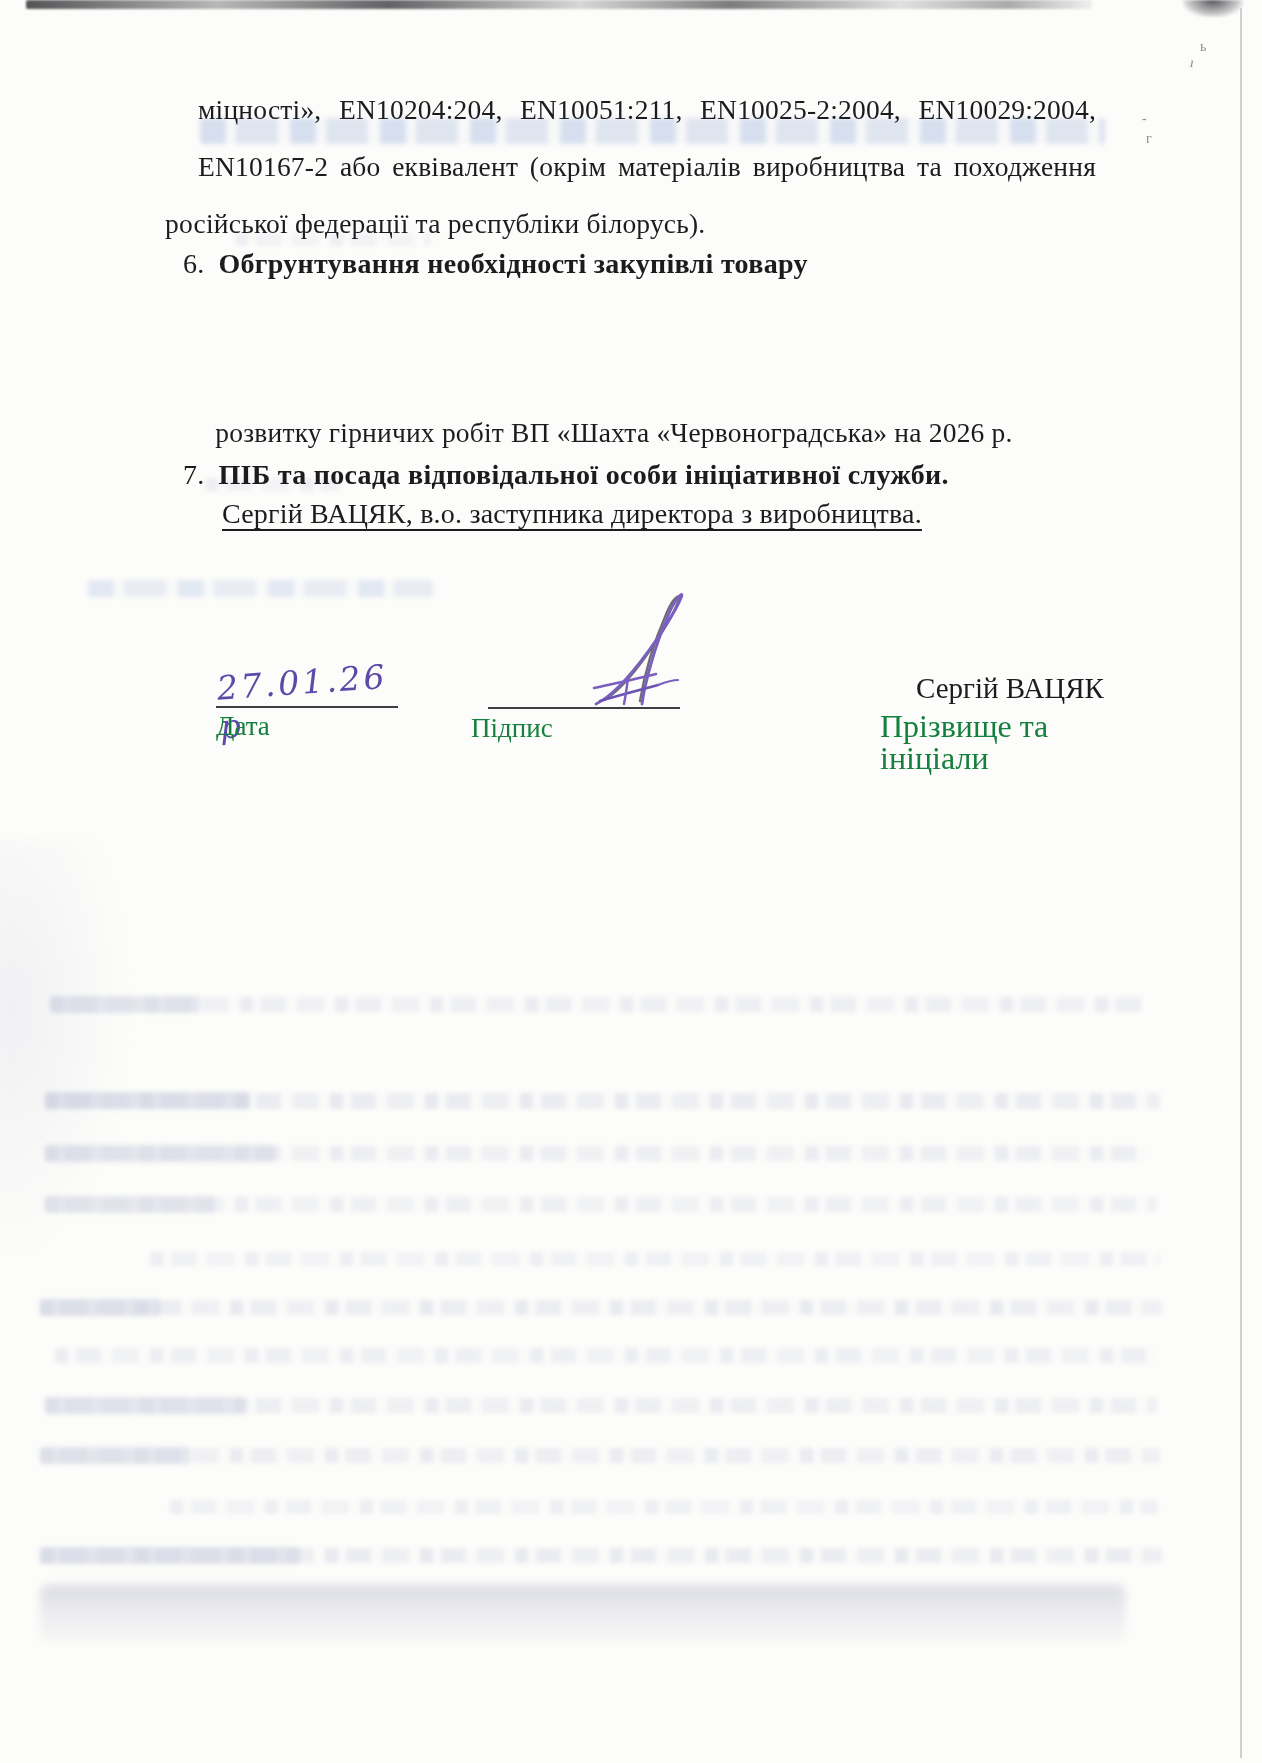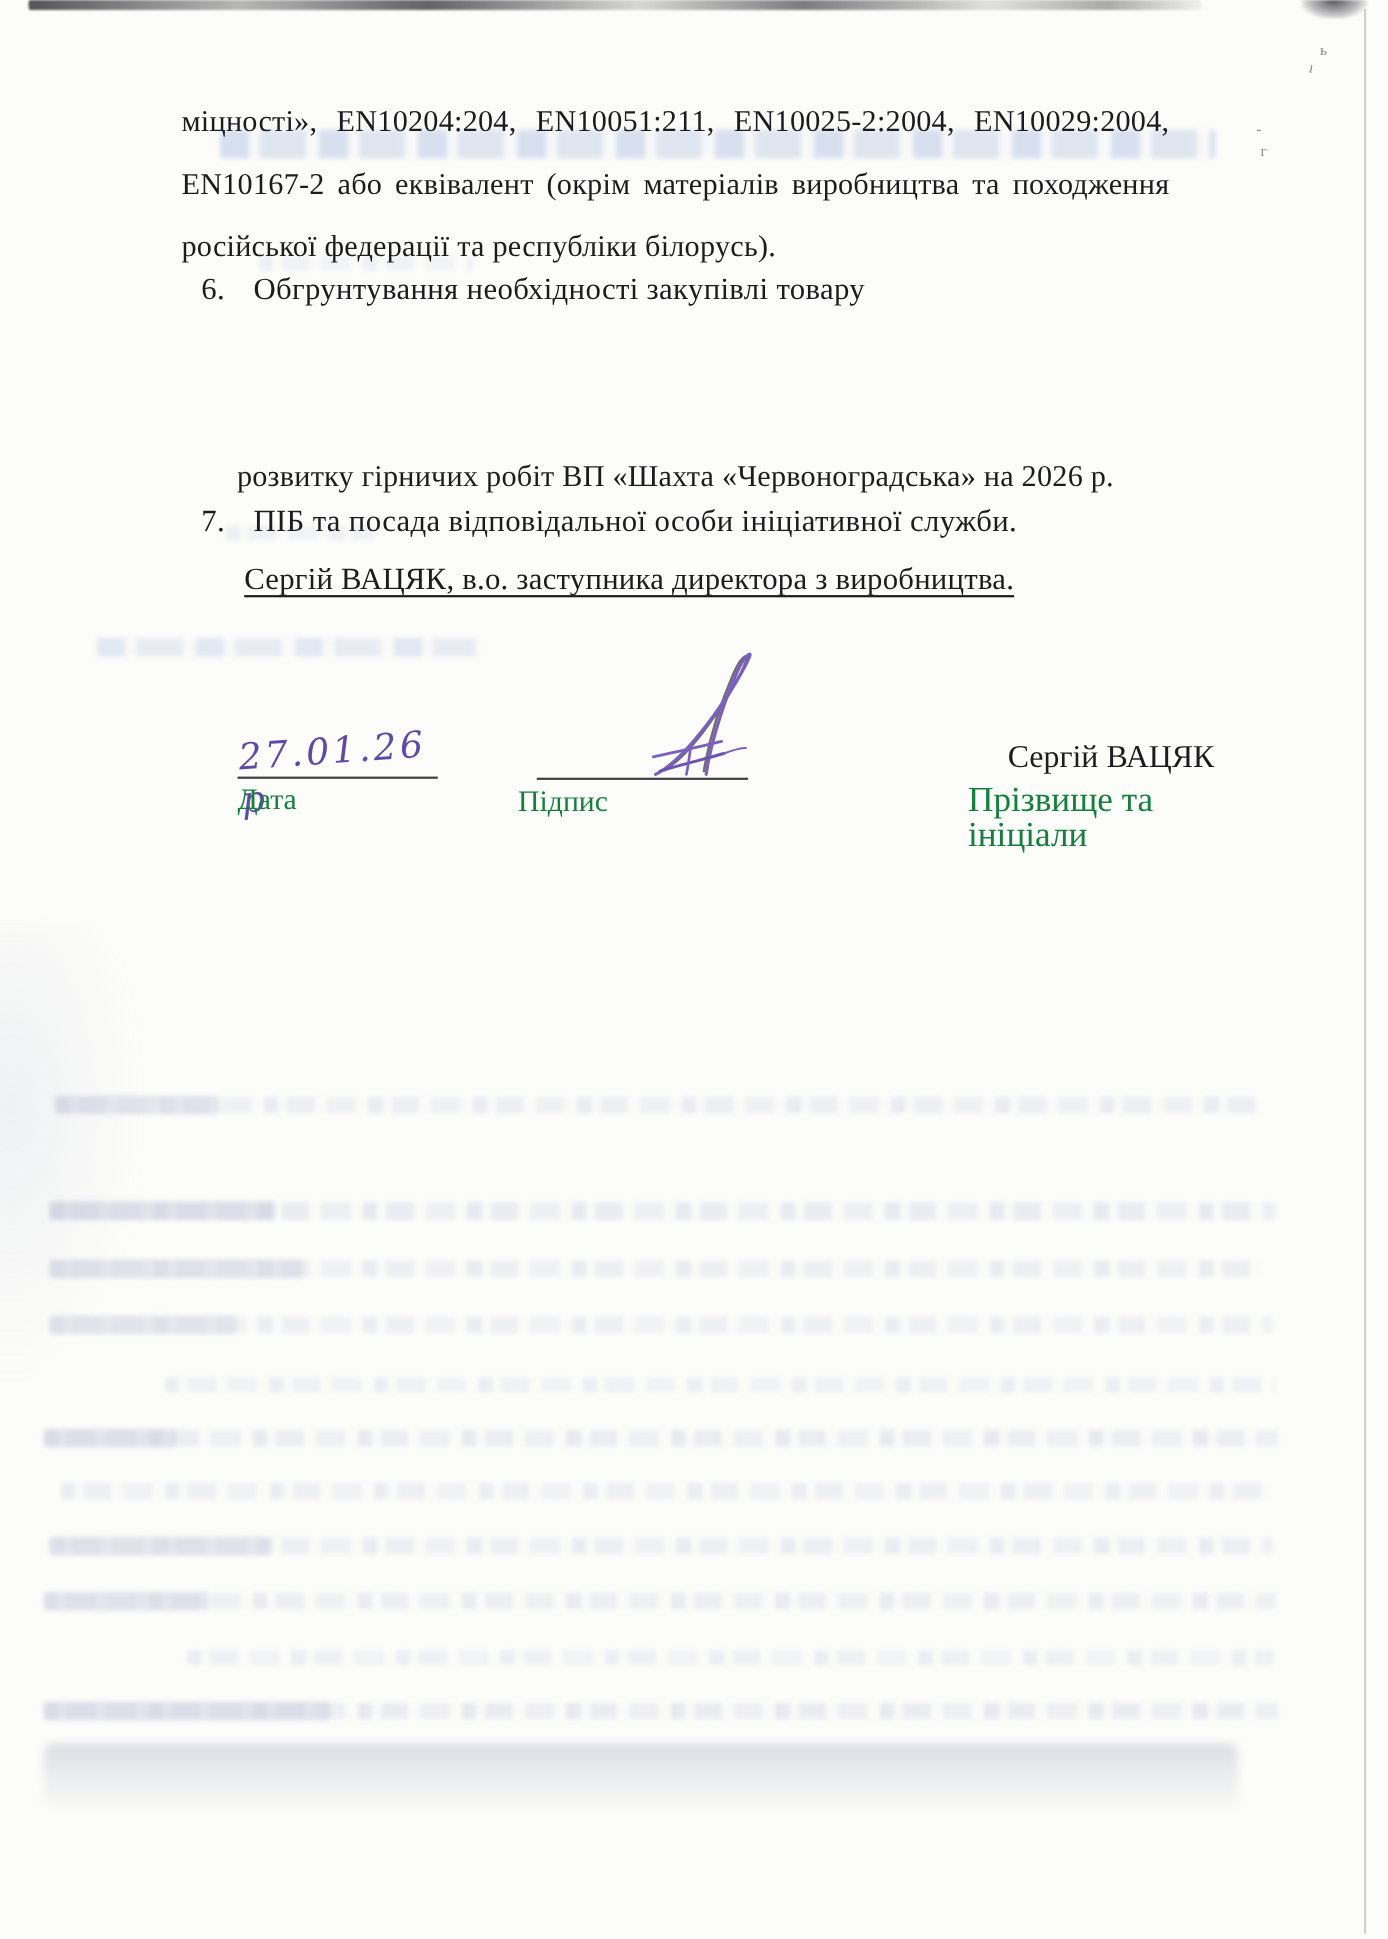--- a/index.html
+++ b/index.html
@@ -14,31 +14,30 @@
     box-shadow:0 0 6px rgba(0,0,0,.25);
   }
   
   .line{
     position:absolute;
     left:165px;width:898px;
     font-size:27.5px;line-height:40px;
     letter-spacing:.2px;
     white-space:normal;
   }
-  .jline{text-align:justify;}
+  .jline{text-align:justify;margin-left:33px;}
   .jline::after{content:"";display:inline-block;width:100%;height:0;}
   .indent{text-indent:34px;}
   .heading{display:flex;gap:14px;align-items:baseline;font-size:28px;}
   .heading .num{font-weight:normal;}
-  .heading .ttl{font-weight:normal;letter-spacing:.3px;margin-left:12px;}
+  .heading .ttl{font-weight:bold;letter-spacing:.3px;}
   .underlined{
     text-decoration:underline;
     text-decoration-thickness:2px;
     text-underline-offset:6px;
-    margin-top:13px;
   }
   .nstack{
     display:inline-flex;flex-direction:column;align-items:flex-start;
     vertical-align:-8px;line-height:.95;font-size:.58em;margin-left:1px;margin-right:2px;
   }
   .nstack .sp{transform:translateY(-1px);}
   
   .hw-date{
     position:absolute;left:218px;top:662px;width:190px;
     font-family:"DejaVu Serif", serif;

